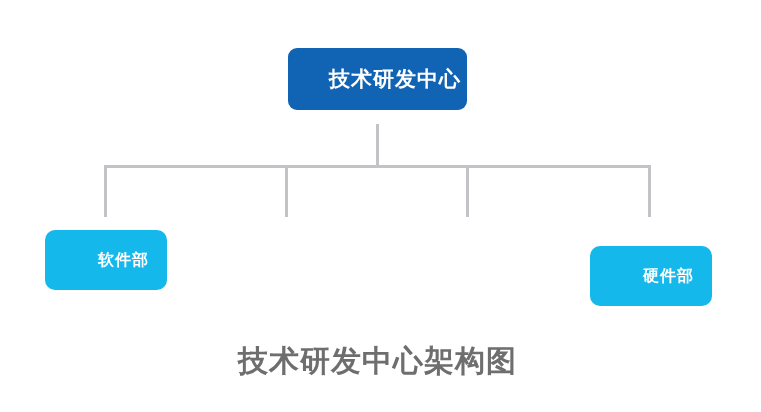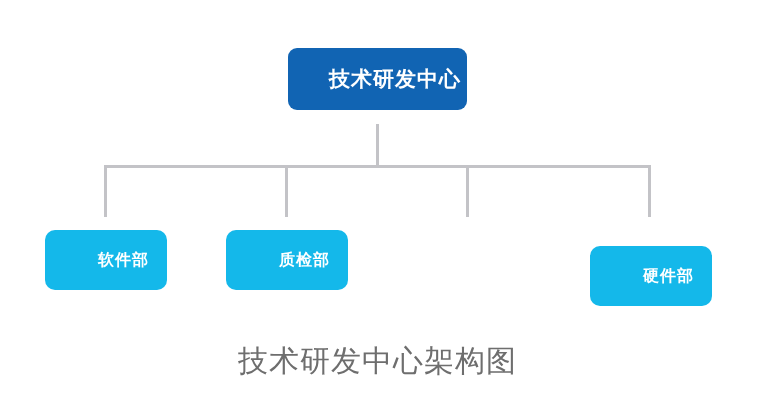--- a/index.html
+++ b/index.html
@@ -78,21 +78,21 @@
   .drop.d2 { left: 285px; }
   .drop.d3 { left: 466px; }
   .drop.d4 { left: 648px; }
   .diagram-title {
     position: absolute;
     left: 0;
     top: 341px;
     width: 755px;
     text-align: center;
     font-size: 30px;
-    font-weight: normal;
+    font-weight: bold;
     color: var(--title);
     letter-spacing: 1px;
   }
 </style>
 </head>
 <body>
 
 <div class="canvas">
 
   <div class="node node-root">
@@ -103,23 +103,20 @@
   <div class="line rail"></div>
   <div class="line drop d1"></div>
   <div class="line drop d2"></div>
   <div class="line drop d3"></div>
   <div class="line drop d4"></div>
 
   <div class="node node-dept d1">
     <span>软件部</span>
   </div>
 
-  <div class="node node-dept d2">
-    <span>质检部</span>
-  </div>
 
 
   <div class="node node-dept d4">
     <span>硬件部</span>
   </div>
 
   <div class="diagram-title">技术研发中心架构图</div>
 
 </div>
 

